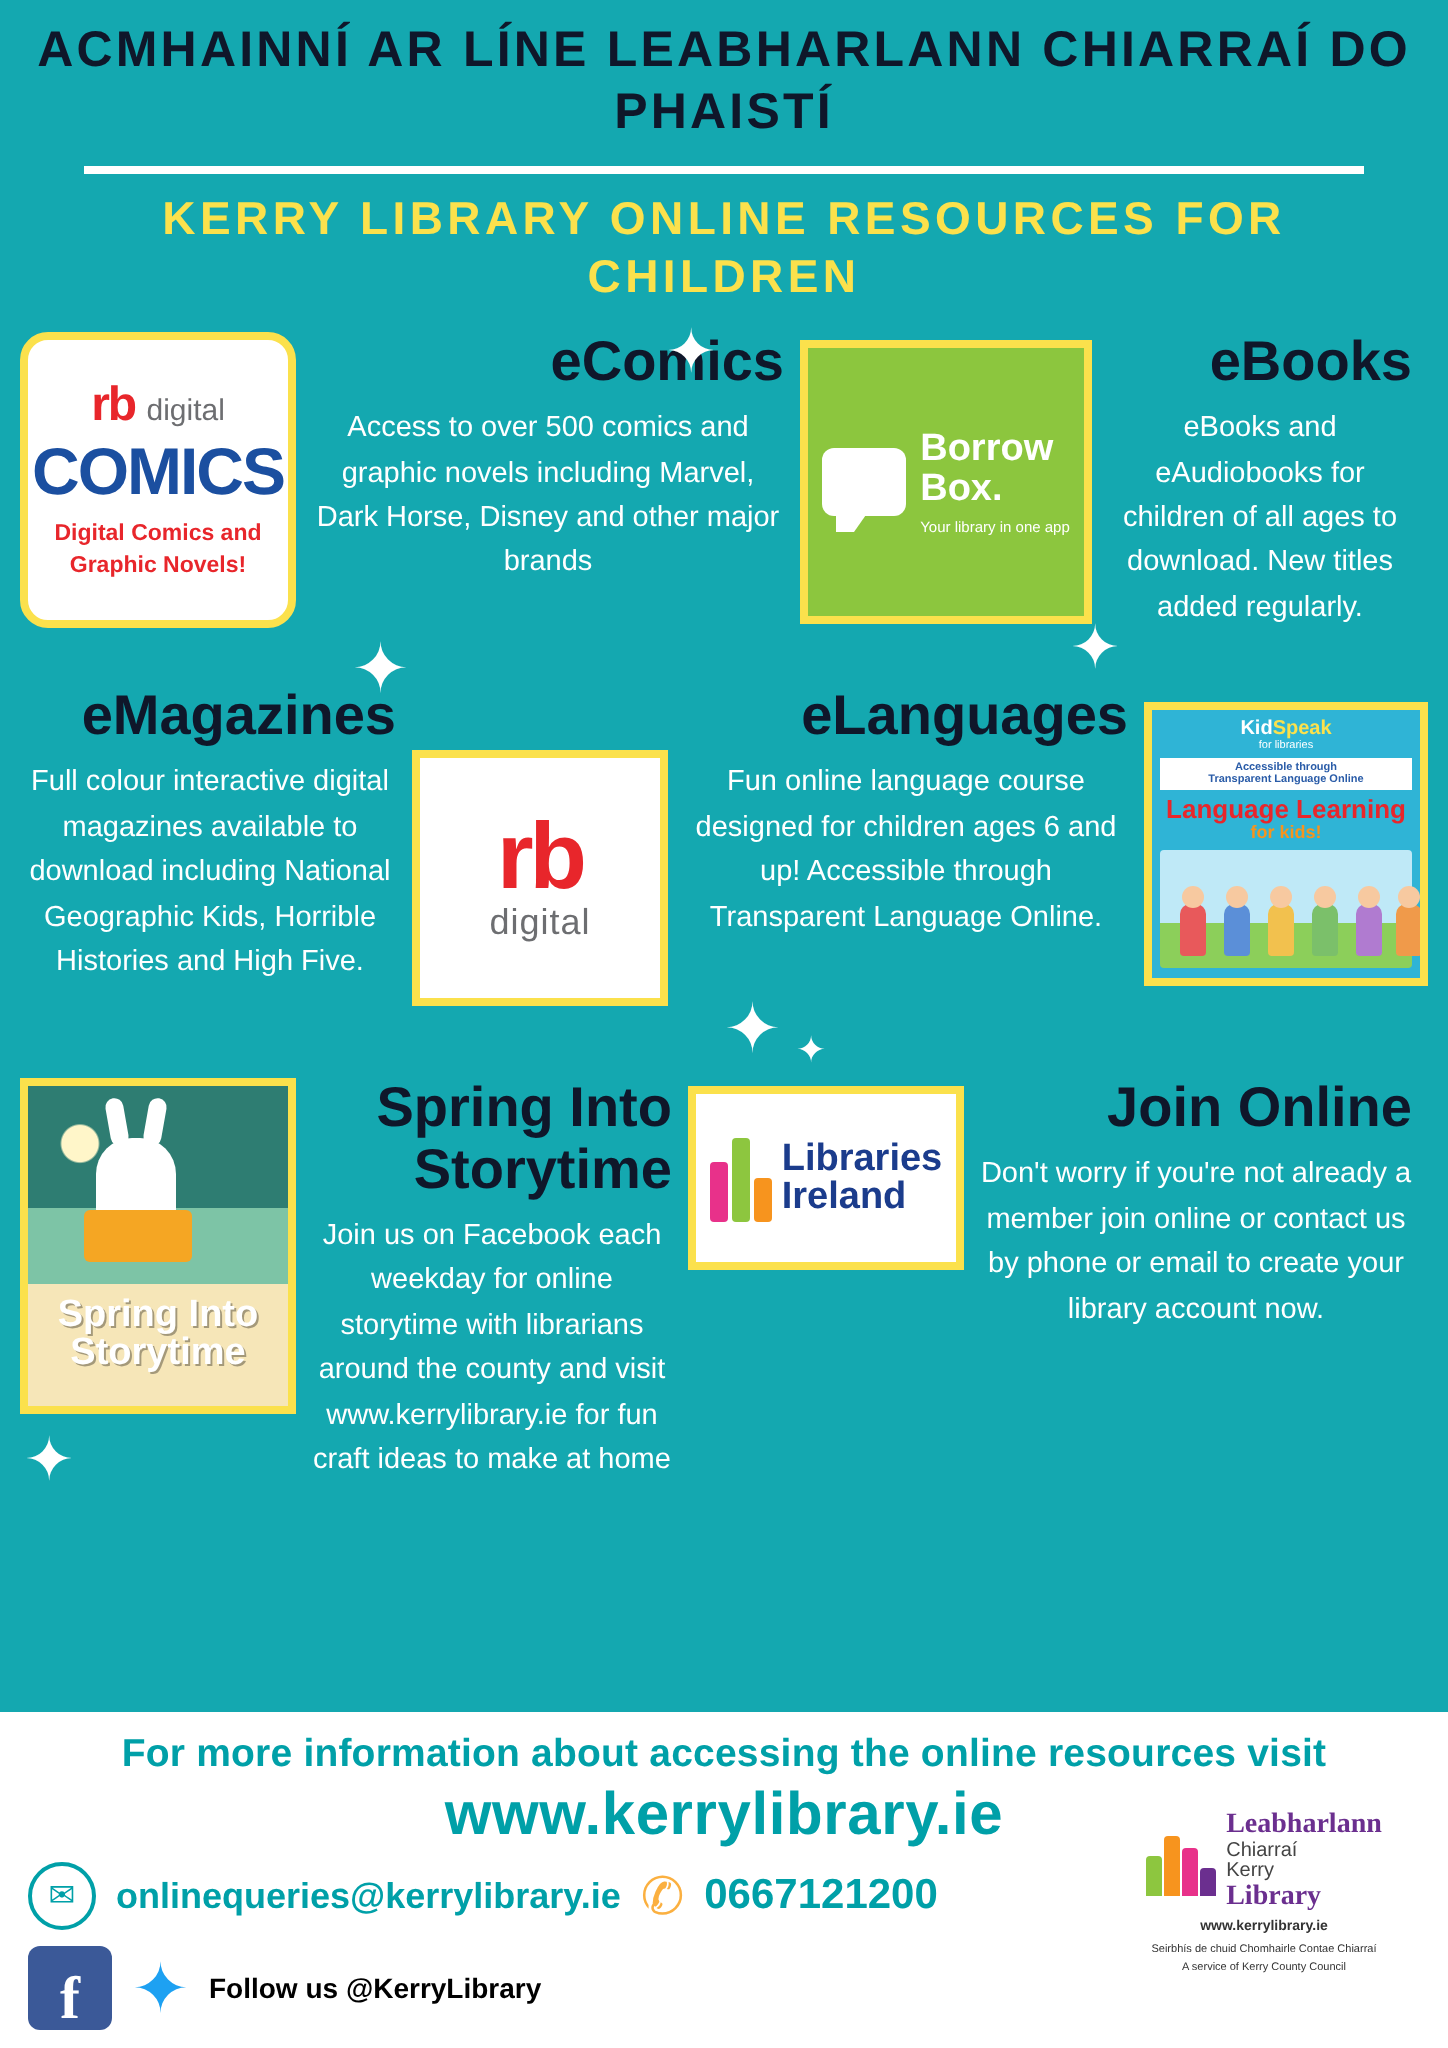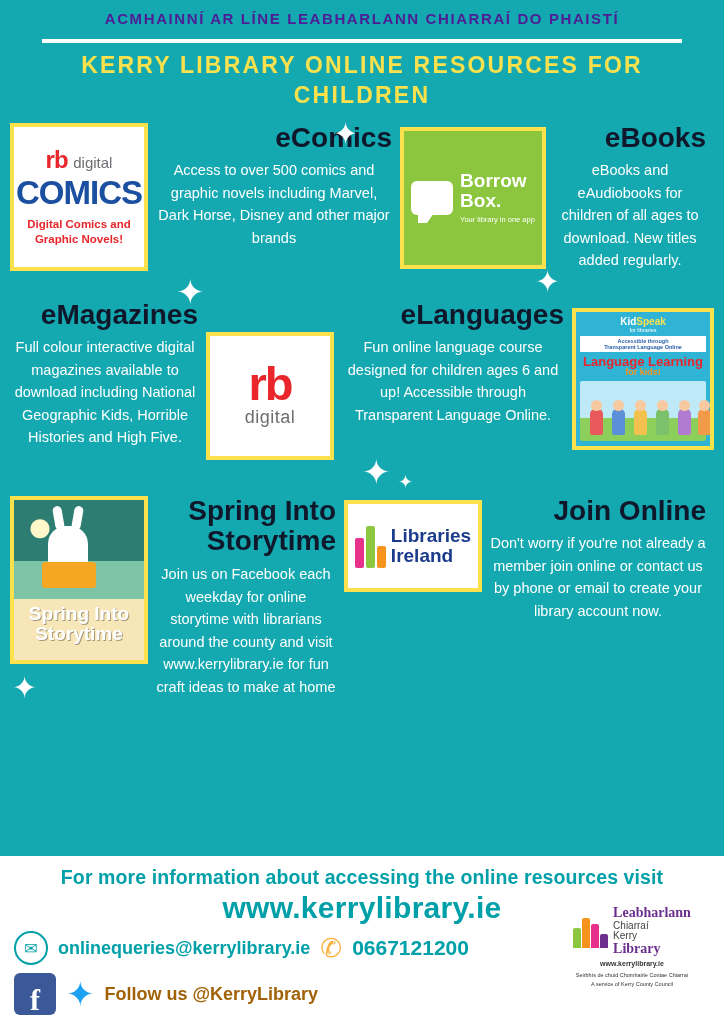--- a/index.html
+++ b/index.html
@@ -11,22 +11,22 @@
   body {
     background: #14a8b0;
     position: relative;
   }
   
   .header {
     padding: 10px 18px 4px 18px;
     text-align: center;
   }
   .header-irish {
-    color: #4c1d95;
-    font-size: 15px;
+    color: #0f172a;
+    font-size: 25px;
     font-weight: bold;
     letter-spacing: 1.6px;
     line-height: 1.25;
     text-transform: uppercase;
   }
   .header-rule {
     width: 640px;
     height: 4px;
     background: #ffffff;
     margin: 10px auto 8px auto;
@@ -77,20 +77,21 @@
     border: 4px solid #fbe14c;
     background: #ffffff;
     overflow: hidden;
     position: relative;
   }
   .card-rbcomics {
     width: 138px; height: 148px;
     display: flex; flex-direction: column;
     align-items: center; justify-content: center;
     padding: 6px;
+    border-radius: 14px;
   }
   .rb-line { font-size: 24px; font-weight: bold; color: #e8262b; letter-spacing: -1px; }
   .rb-line .digital { color: #6d6e71; font-size: 15px; font-weight: normal; letter-spacing: 0; }
   .comics-word {
     font-size: 33px; font-weight: bold; color: #1b4fa0;
     letter-spacing: -1px; line-height: 1; margin: 2px 0 8px 0;
   }
   .comics-sub {
     font-size: 11.5px; font-weight: bold; color: #e8262b;
     text-align: center; line-height: 1.35;
@@ -224,21 +225,21 @@
   .f-phone-icon { color: #fbb040; font-size: 26px; }
   .f-phone { color: #00a0a8; font-size: 21px; font-weight: bold; }
   .f-social { display: flex; align-items: center; gap: 10px; margin-top: 8px; }
   .fb {
     width: 42px; height: 42px; background: #3b5998; border-radius: 6px;
     color: #ffffff; font-size: 30px; font-weight: bold;
     display: flex; align-items: flex-end; justify-content: center;
     font-family: "Liberation Serif", serif; line-height: 1;
   }
   .tw { color: #1da1f2; font-size: 34px; }
-  .f-follow { color: #a16207; font-size: 18px; font-weight: bold; }
+  .f-follow { color: #000000; font-size: 14px; font-weight: bold; }
 
   .f-logo {
     position: absolute; right: 12px; top: 50px; width: 160px; text-align: center;
   }
   .f-logo-row { display: flex; align-items: center; justify-content: center; gap: 6px; }
   .f-logo-mark { width: 34px; height: 34px; position: relative; }
   .f-logo-mark i { position: absolute; bottom: 0; width: 8px; height: 0; display: block; border-radius: 2px 2px 0 0; }
   .f-logo-txt { text-align: left; line-height: 1.05; }
   .f-logo-txt .a { font-size: 14px; font-weight: bold; color: #6b2f8f; font-family: "Liberation Serif", serif; }
   .f-logo-txt .b { font-size: 10px; color: #444; }

